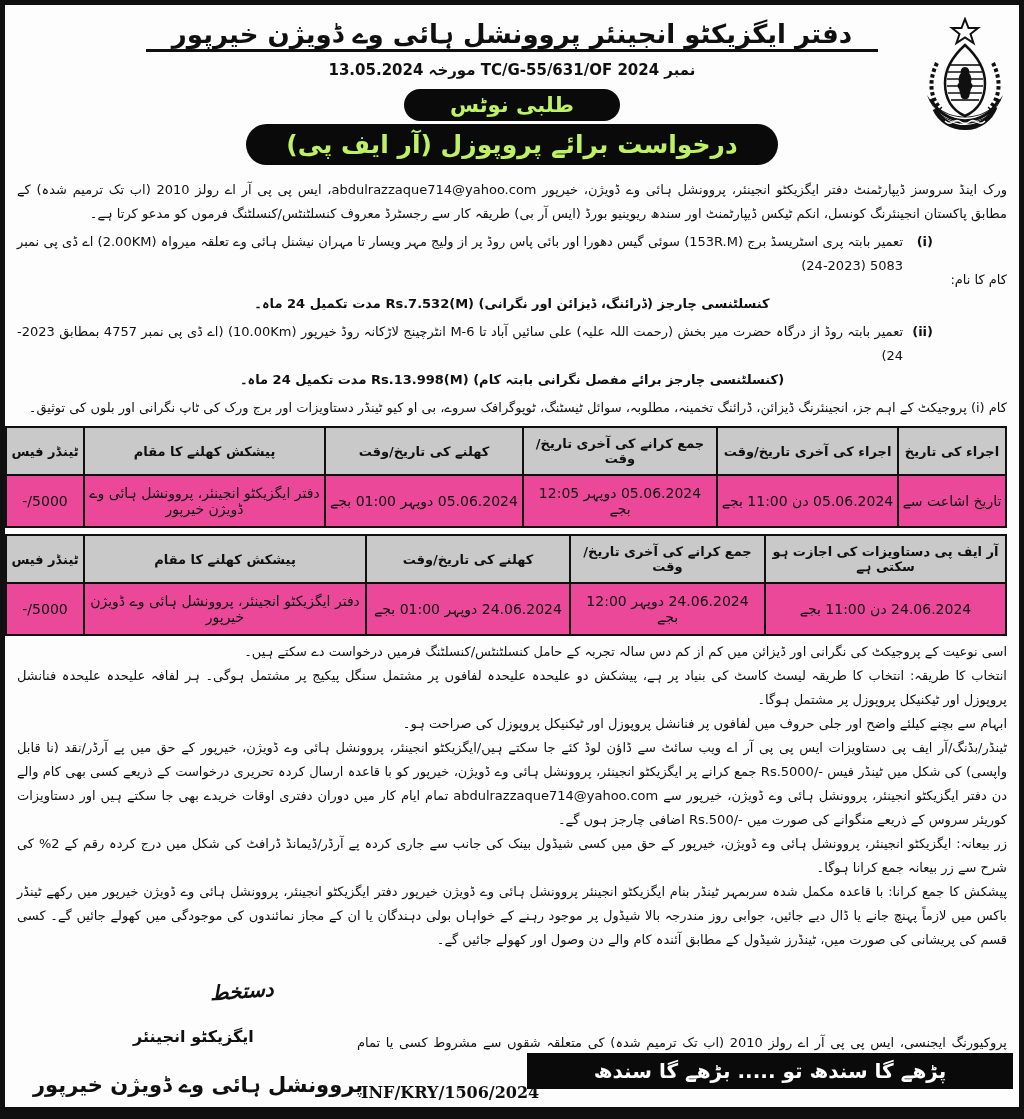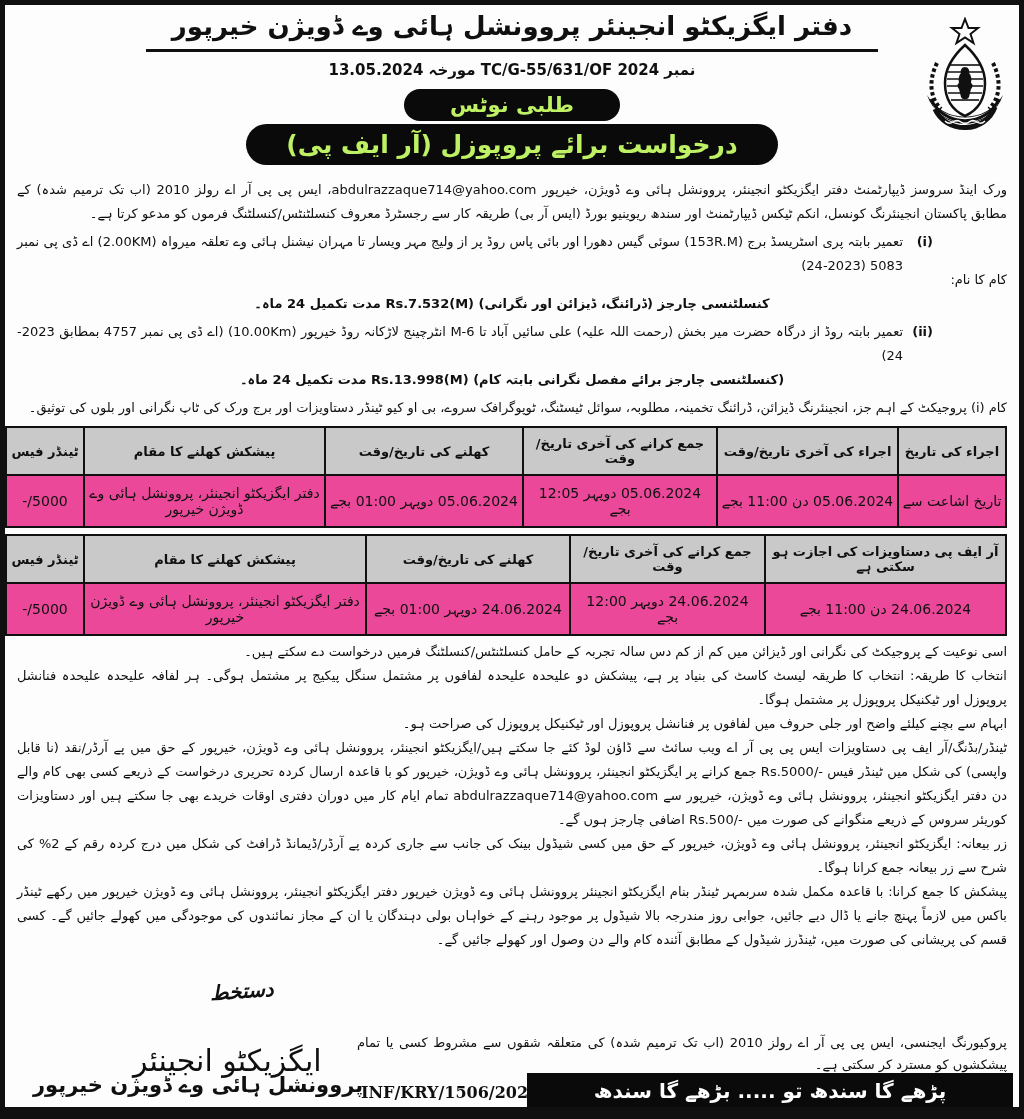--- a/index.html
+++ b/index.html
@@ -12,24 +12,24 @@
     border-bottom:12px solid #101010;
     box-sizing:border-box;
     direction:rtl;
     font-family:"DejaVu Sans", sans-serif;
     color:#101010;
     overflow:hidden;
   }
   .content{padding:6px 12px 0 12px;}
   .doc-title{
     display:table;
-    margin:0 auto 0 auto;
+    margin:8px auto 0 auto;
     font-size:26px;font-weight:bold;
     text-align:center;
-    padding:0 26px 8px 26px;
+    padding:0 26px 0 26px;
     border-bottom:3px solid #101010;
     letter-spacing:.5px;
   }
   .ref-line{
     text-align:center;
     font-size:15px;font-weight:bold;
     margin-top:9px;
   }
   .banner{
     background:#0a0a0a;color:#bef264;
@@ -66,29 +66,29 @@
   .footer-zone{position:absolute;left:0;right:0;bottom:0;height:180px;}
   .sig-label{
     position:absolute;top:52px;left:205px;
     font-size:20px;font-weight:bold;font-style:italic;
     transform:rotate(-4deg);
   }
   .procuring{
     position:absolute;top:92px;right:12px;width:650px;
     font-size:13px;line-height:22px;text-align:justify;
   }
-  .sig-title{position:absolute;top:116px;left:128px;font-size:30px;font-weight:normal;}
+  .sig-title{position:absolute;top:100px;left:128px;font-size:16px;font-weight:bold;}
   .sig-division{position:absolute;top:146px;left:28px;font-size:21px;font-weight:bold;white-space:nowrap;}
   .inf-no{
     position:absolute;top:156px;left:356px;
     font-size:16px;font-weight:bold;direction:ltr;
     font-family:"DejaVu Serif", serif;
   }
   .slogan-banner{
-    position:absolute;top:146px;right:6px;width:486px;
+    position:absolute;top:126px;right:6px;width:486px;
     background:#0a0a0a;color:#fff;
     font-size:20px;font-weight:bold;text-align:center;
     padding:6px 0;box-sizing:border-box;
   }
   .emblem{position:absolute;top:12px;right:10px;width:88px;height:158px;}
 </style>
 </head>
 <body>
 
 <div class="page">

